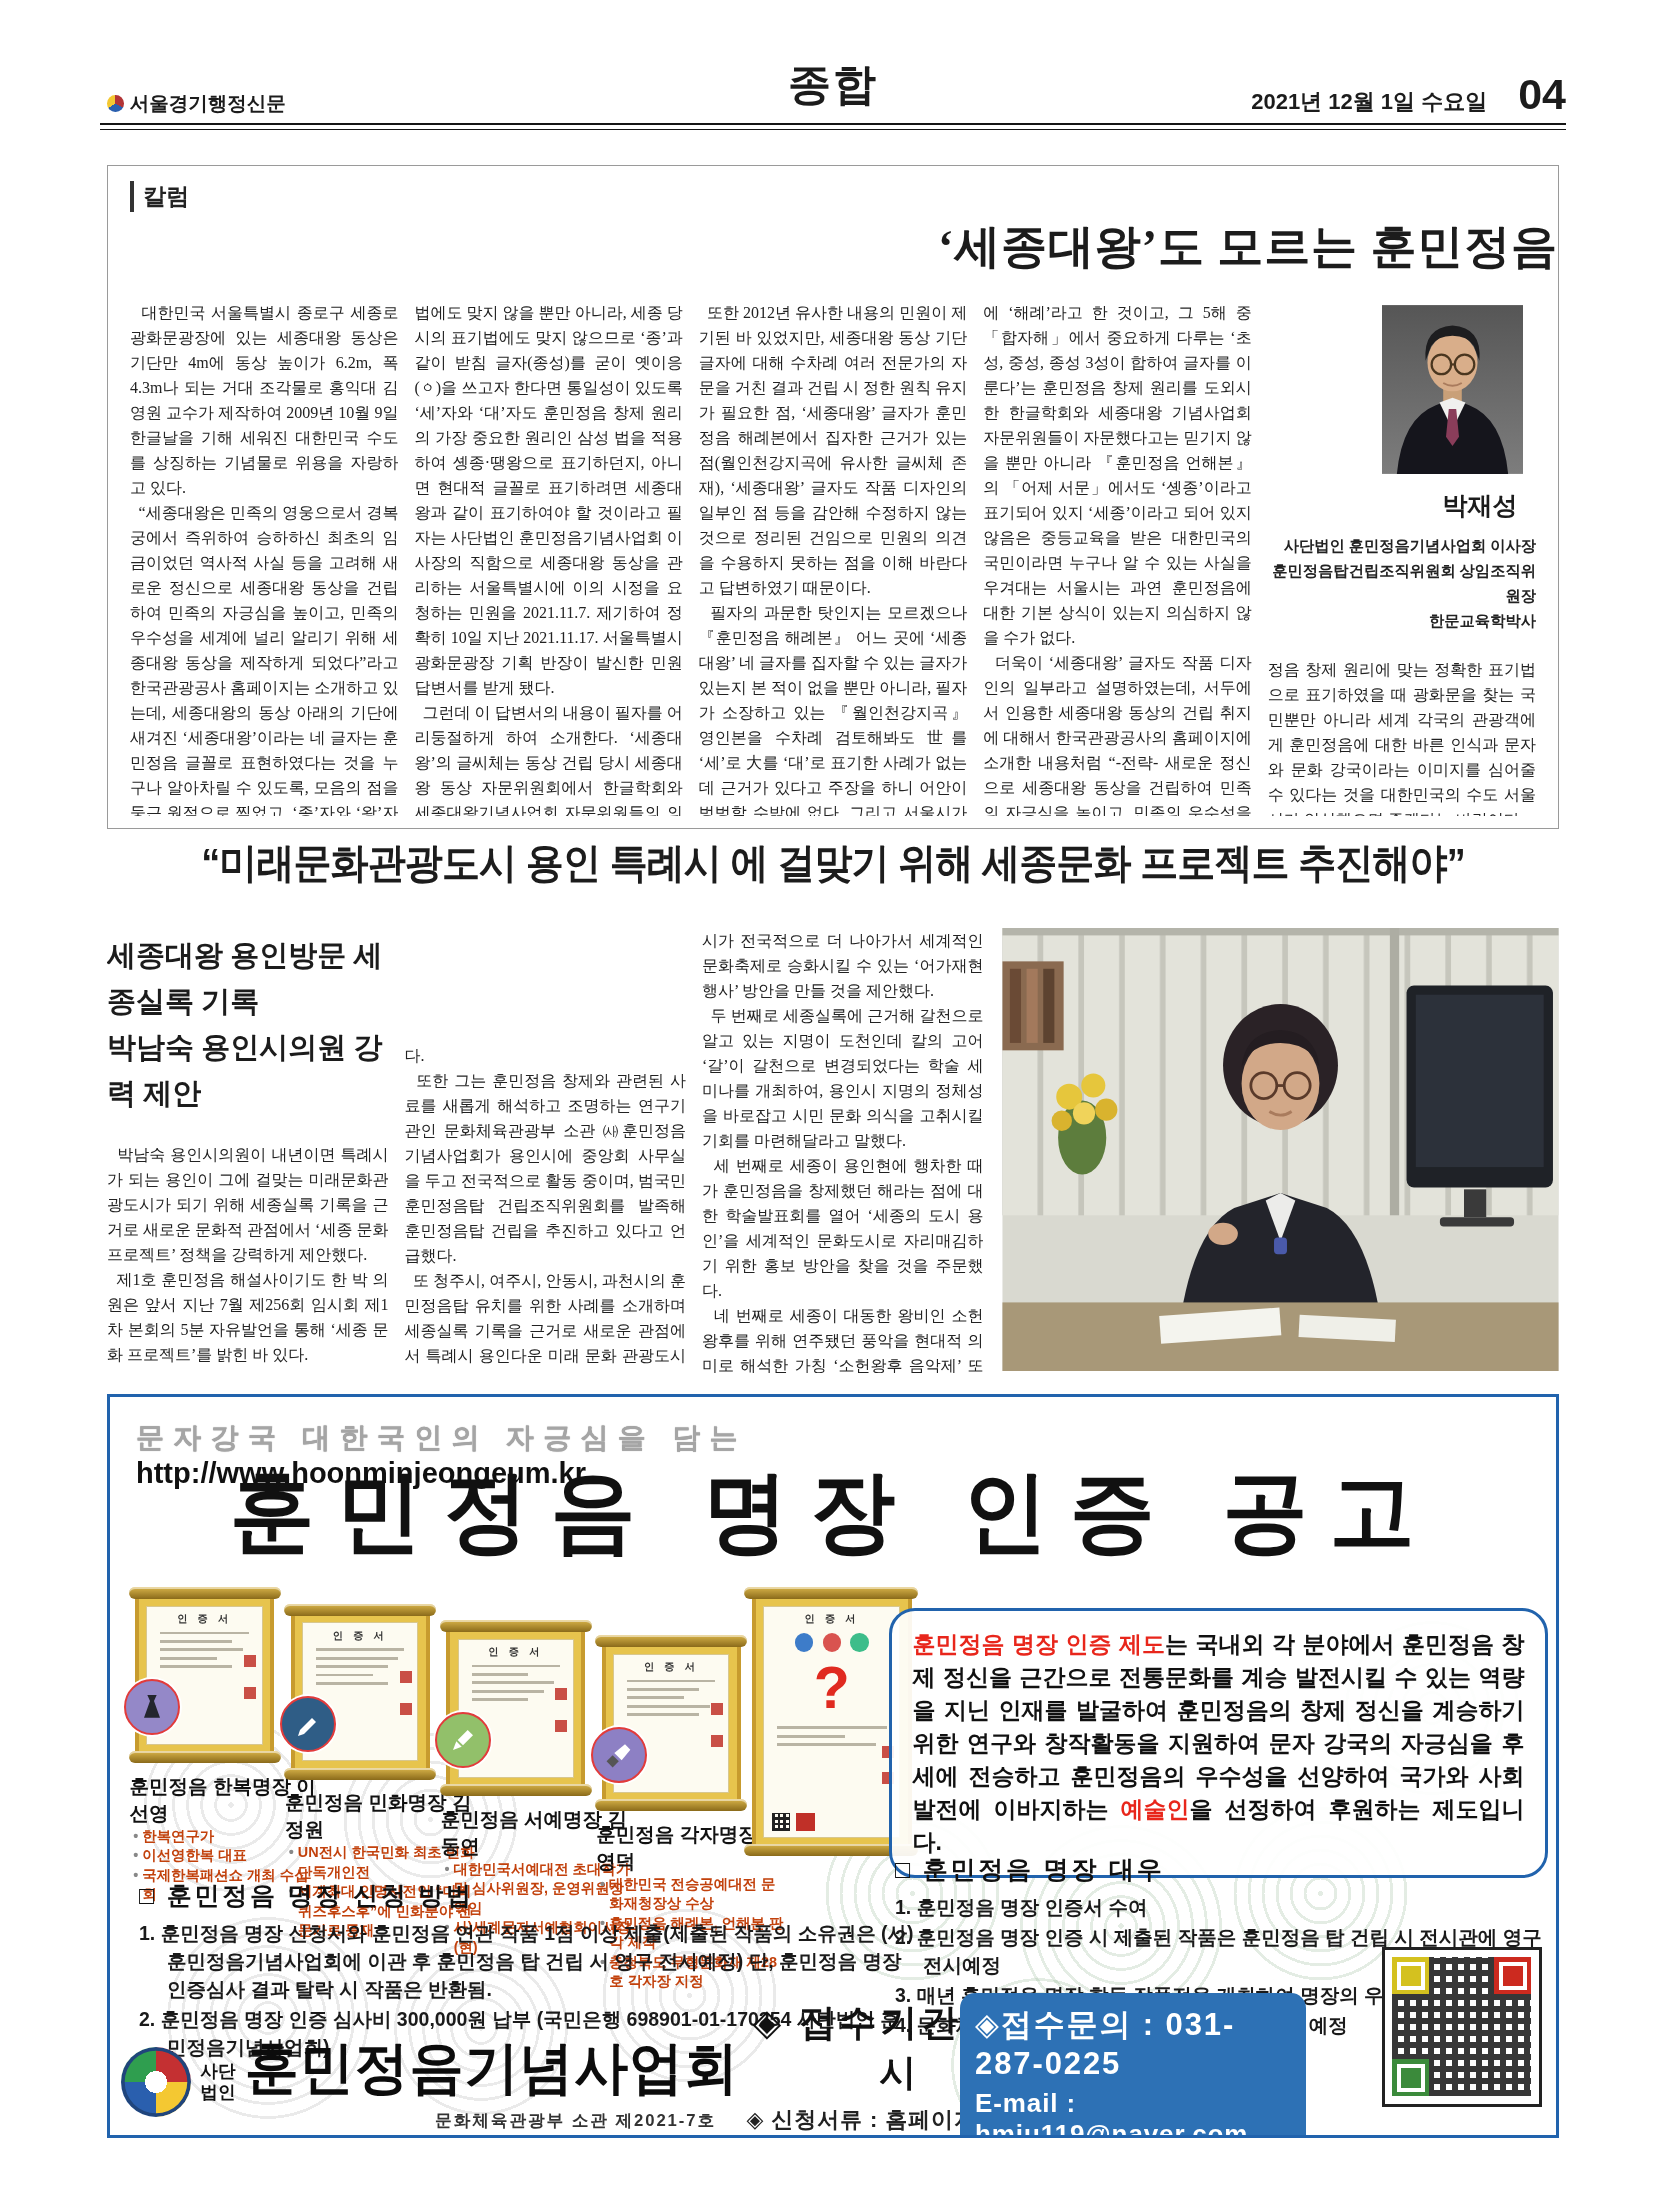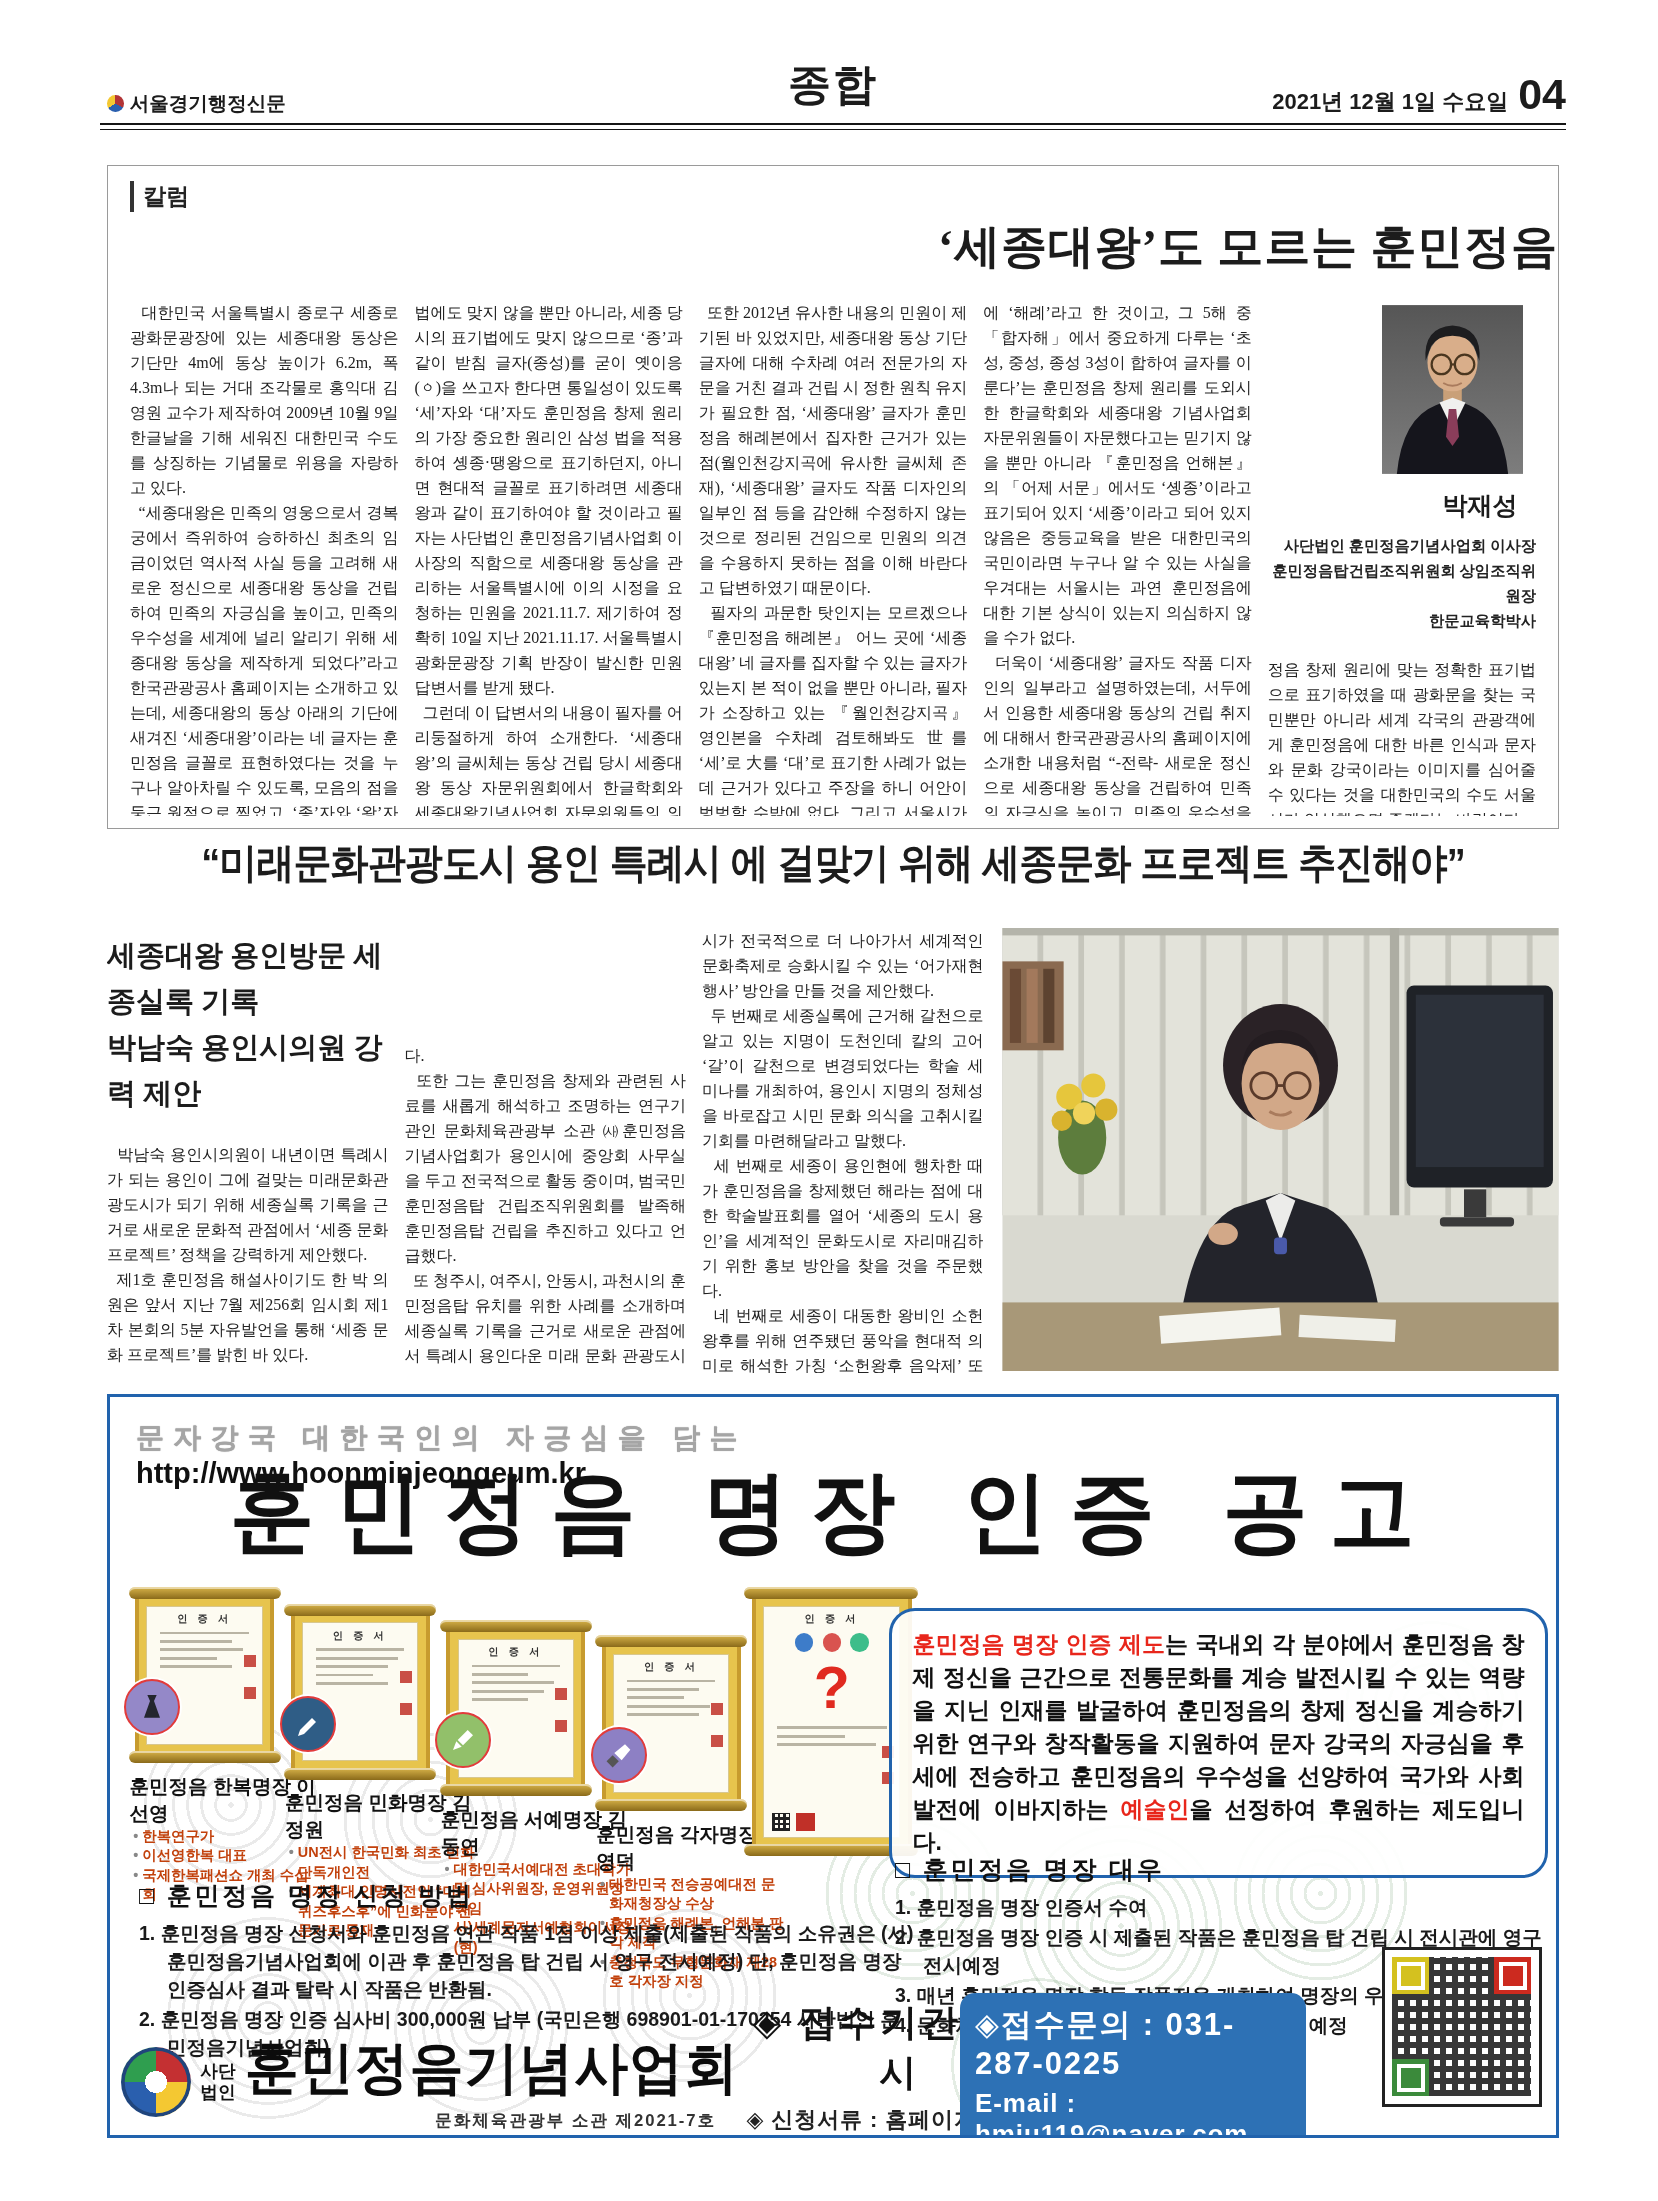--- a/index.html
+++ b/index.html
@@ -8,21 +8,21 @@
   .sans{font-family:"Liberation Sans","DejaVu Sans",sans-serif;}
 
   
   .masthead{position:absolute;top:56px;left:100px;width:1466px;height:65px;}
   .mast-left{position:absolute;left:7.4px;bottom:3.7px;display:flex;align-items:center;gap:5.6px;
              font-weight:700;font-size:19.5px;}
   .mast-logo-icon{width:16.7px;height:16.7px;border-radius:50%;
              background:conic-gradient(#b23436 0 33%,#2a5fae 33% 66%,#f4c832 66% 100%);}
   .mast-section{position:absolute;left:0;right:0;top:0;text-align:center;font-size:43px;font-weight:800;
              font-family:"Liberation Sans","DejaVu Sans",sans-serif;letter-spacing:1.9px;}
-  .mast-right{position:absolute;right:0;bottom:1.9px;display:flex;align-items:baseline;gap:10px;}
+  .mast-right{position:absolute;right:0;bottom:1.9px;display:flex;align-items:baseline;gap:31px;}
   .mast-date{font-size:22px;font-weight:600;font-family:"Liberation Sans","DejaVu Sans",sans-serif;}
   .mast-pageno{font-size:43px;font-weight:900;font-family:"Liberation Sans","DejaVu Sans",sans-serif;}
   .mast-rule{position:absolute;top:123px;left:100px;width:1466px;height:3.7px;
              border-top:2.8px solid #151515;border-bottom:0.9px solid #151515;}
 
   
   .article1{position:absolute;top:165px;left:107px;width:1452px;height:664px;
             border:0.9px solid #9a9a9a;background:#fff;box-sizing:border-box;}
   .kicker{margin:15px 0 0 22px;font-size:23px;font-weight:800;border-left:4.6px solid #333;
           padding-left:9.3px;font-family:"Liberation Sans","DejaVu Sans",sans-serif;color:#222;}

